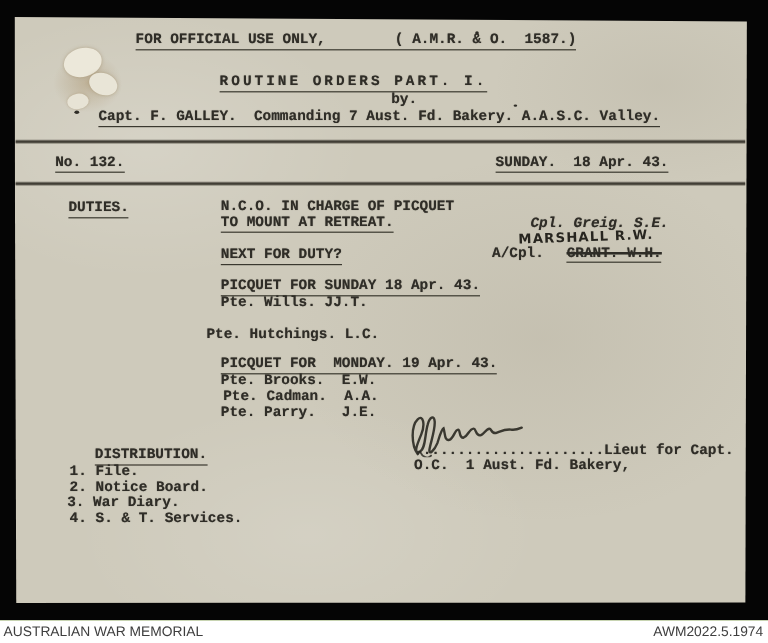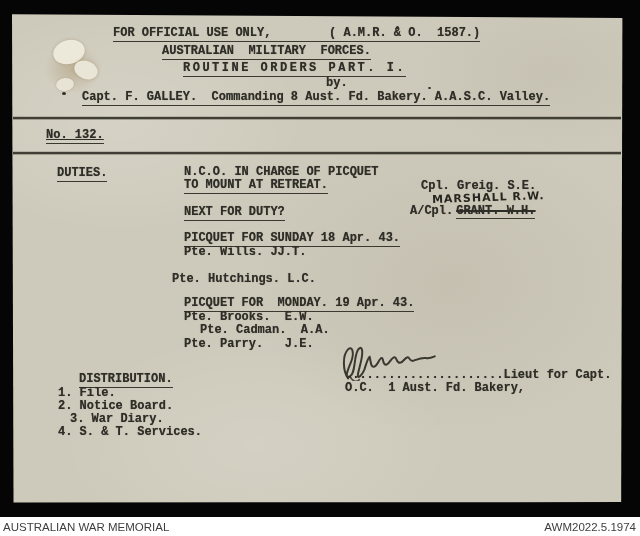--- a/index.html
+++ b/index.html
@@ -49,63 +49,63 @@
 
     <div class="stain" style="left:44px;top:44px;width:58px;height:50px;background:radial-gradient(ellipse, rgba(160,132,88,.38), rgba(160,132,88,0) 70%);"></div>
     <div class="stain" style="left:53px;top:40px;width:32px;height:24px;background:#ece8da;box-shadow:0 0 3px rgba(150,125,85,.5);transform:rotate(-15deg);"></div>
     <div class="stain" style="left:74px;top:61px;width:24px;height:18px;background:#e9e5d7;box-shadow:0 0 3px rgba(150,125,85,.5);transform:rotate(20deg);"></div>
     <div class="stain" style="left:56px;top:78px;width:18px;height:13px;background:#e7e3d5;box-shadow:0 0 2px rgba(150,125,85,.45);transform:rotate(-8deg);"></div>
     <div class="speck" style="left:396px;top:26px;width:3px;height:3px;"></div>
     <div class="speck" style="left:428px;top:87px;width:3px;height:2px;"></div>
     <div class="speck" style="left:62px;top:92px;width:4px;height:3px;"></div>
 
     <div class="tw" style="left:113px;top:27px;"><span class="u">FOR OFFICIAL USE ONLY,        ( A.M.R. &amp; O.  1587.)</span></div>
-    <div class="tw" style="left:162px;top:45px;"><span class="u">AUSTRALIAN  MILITARY  FORCES.</span></div>
     <div class="tw" style="left:183px;top:62px;letter-spacing:2.5px;"><span class="u">ROUTINE ORDERS PART. I.</span></div>
     <div class="tw" style="left:326px;top:77px;">by.</div>
-    <div class="tw" style="left:82px;top:91px;"><span class="u">Capt. F. GALLEY.  Commanding 8 Aust. Fd. Bakery. A.A.S.C. Valley.</span></div>
+    <div class="tw" style="left:82px;top:91px;"><span class="u">Capt. F. GALLEY.  Commanding 7 Aust. Fd. Bakery. A.A.S.C. Valley.</span></div>
 
     <div class="rule" style="top:117px;"></div>
 
-    <div class="tw" style="left:46px;top:129px;text-decoration:underline;"><span class="u">No. 132.</span></div>
+    <div class="tw" style="left:46px;top:129px;"><span class="u">No. 132.</span></div>
+    <div class="tw" style="left:413px;top:129px;"><span class="u">SUNDAY.  18 Apr. 43.</span></div>
 
     <div class="rule" style="top:152px;"></div>
 
     <div class="tw" style="left:57px;top:167px;"><span class="u">DUTIES.</span></div>
     <div class="tw" style="left:184px;top:166px;">N.C.O. IN CHARGE OF PICQUET</div>
     <div class="tw" style="left:184px;top:179px;"><span class="u">TO MOUNT AT RETREAT.</span></div>
-    <div class="tw" style="left:421px;top:180px;">Cpl. Greig. S.E.</div>
+    <div class="tw" style="left:442px;top:180px;font-style:italic;">Cpl. Greig. S.E.</div>
     <div class="hand" style="left:432px;top:191px;">MARSHALL R.W.</div>
     <div class="tw" style="left:184px;top:206px;"><span class="u">NEXT FOR DUTY?</span></div>
-    <div class="tw" style="left:410px;top:205px;"><span>A/Cpl.</span><span class="strike" style="margin-left:3px;">GRANT. W.H.</span></div>
+    <div class="tw" style="left:410px;top:205px;"><span>A/Cpl.</span><span class="strike" style="margin-left:19px;">GRANT. W.H.</span></div>
 
     <div class="tw" style="left:184px;top:232px;"><span class="u">PICQUET FOR SUNDAY 18 Apr. 43.</span></div>
     <div class="tw" style="left:184px;top:246px;">Pte. Wills. JJ.T.</div>
     <div class="tw" style="left:172px;top:273px;">Pte. Hutchings. L.C.</div>
 
     <div class="tw" style="left:184px;top:297px;"><span class="u">PICQUET FOR  MONDAY. 19 Apr. 43.</span></div>
     <div class="tw" style="left:184px;top:311px;">Pte. Brooks.  E.W.</div>
-    <div class="tw" style="left:200px;top:324px;">Pte. Cadman.  A.A.</div>
+    <div class="tw" style="left:186px;top:324px;">Pte. Cadman.  A.A.</div>
     <div class="tw" style="left:184px;top:338px;">Pte. Parry.   J.E.</div>
 
     <div class="sig">
       <svg width="126" height="40" viewBox="0 0 126 40">
         <g transform="rotate(-4 60 20)">
           <path d="M10,34 C5,26 6,10 12,5 C17,1 18,10 14,18 C10,26 6,34 12,32 C17,30 17,18 20,10 C22,4 26,2 26,8 C26,15 21,26 20,31 C19,36 24,32 27,26 C29,21 31,15 33,14 C34,18 33,25 37,24 C41,23 42,16 45,16 C47,16 45,23 49,23 C53,22 54,16 58,16 C60,16 59,22 63,22 C66,22 68,17 71,17 C73,17 72,21 76,21 C80,20 84,18 89,19 C92,20 95,19 98,18" fill="none" stroke="#26241e" stroke-width="2" stroke-linecap="round" opacity="0.88"></path>
           <path d="M12,32 C14,37 18,39 21,36" fill="none" stroke="#26241e" stroke-width="1.6" stroke-linecap="round" opacity="0.8"></path>
         </g>
       </svg>
     </div>
     <div class="tw" style="left:345px;top:369px;">......................Lieut for Capt.</div>
     <div class="tw" style="left:345px;top:382px;">O.C.  1 Aust. Fd. Bakery,</div>
 
     <div class="tw" style="left:55px;top:373px;padding-left:24px;"><span class="u">DISTRIBUTION.</span></div>
     <div class="tw" style="left:58px;top:387px;">1. File.</div>
     <div class="tw" style="left:58px;top:400px;">2. Notice Board.</div>
-    <div class="tw" style="left:70px;top:413px;">3. War Diary.</div>
+    <div class="tw" style="left:56px;top:413px;">3. War Diary.</div>
     <div class="tw" style="left:58px;top:426px;">4. S. &amp; T. Services.</div>
   </div>
 
   <div id="footer">
     <span class="left">AUSTRALIAN WAR MEMORIAL</span>
     <span class="right">AWM2022.5.1974</span>
   </div>
 </div>
 
 </body></html>

